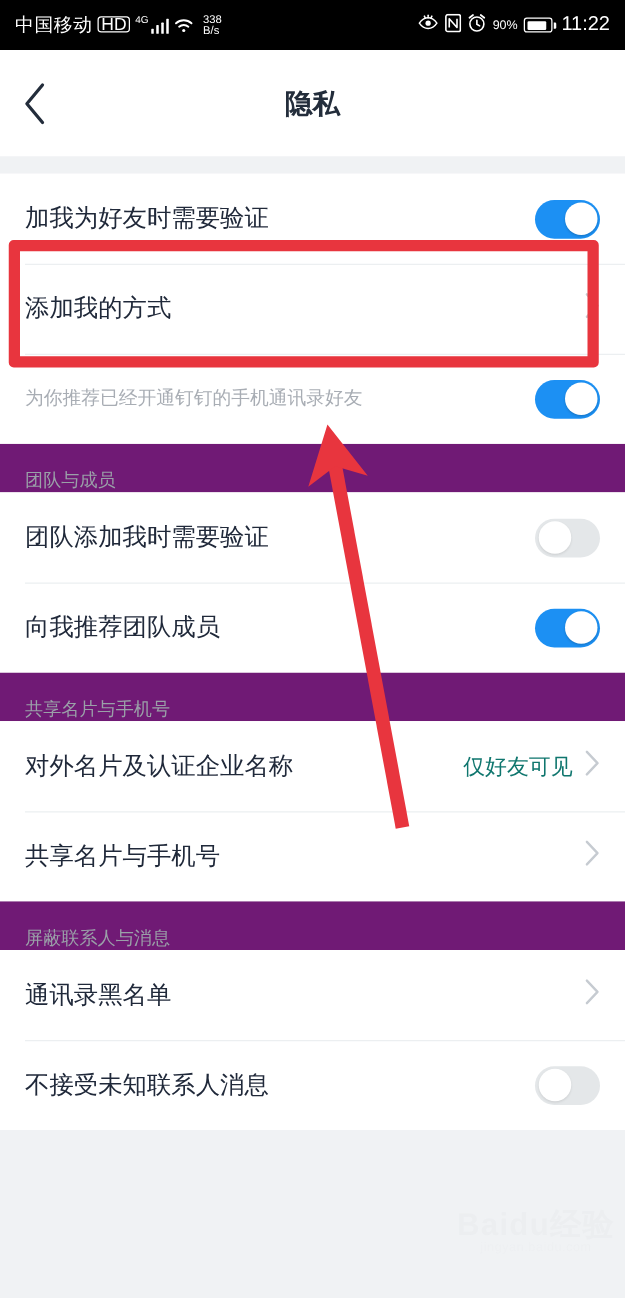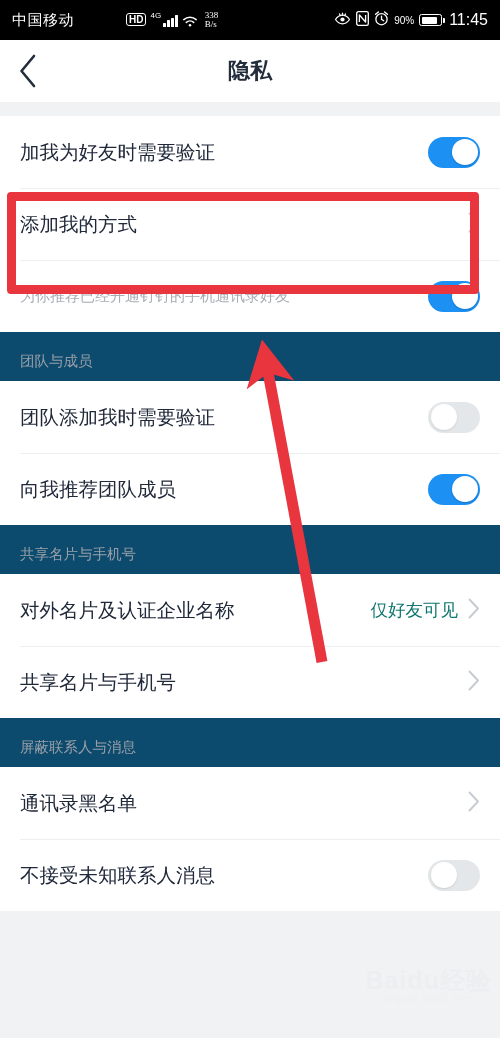--- a/index.html
+++ b/index.html
@@ -17,64 +17,64 @@
     background:#000; color:#fff;
     display:flex; align-items:center;
     padding:17px 12px;
     font-size:15px;
   }
   .sb-left{display:flex;align-items:center;gap:4px;flex:0 0 auto;}
   .sb-right{display:flex;align-items:center;gap:5px;margin-left:auto;}
   .carrier{font-size:15px;letter-spacing:0.5px;}
   .hd-badge{
     display:inline-block;border:1.5px solid #fff;border-radius:3px;
-    font-size:10px;line-height:9px;padding:1px 2px;font-weight:bold;
-    position:relative;top:-1px;margin-left:48px;
+    font-size:14px;line-height:9px;padding:1px 2px;font-weight:normal;
+    position:relative;top:-1px;
   }
   .net4g{font-size:8px;position:relative;top:-5px;margin-right:-2px;}
   .bars{display:inline-flex;align-items:flex-end;gap:1.5px;height:13px;}
   .bars i{display:block;width:2.5px;background:#fff;border-radius:0.5px;}
   .bars i:nth-child(1){height:4px}
   .bars i:nth-child(2){height:6.5px}
   .bars i:nth-child(3){height:9px}
   .bars i:nth-child(4){height:12px}
   .wifi{position:relative;width:16px;height:13px;}
   .speed{display:flex;flex-direction:column;line-height:9px;font-size:9px;margin-left:3px;}
-  .speed span{display:block;font-family:Liberation Serif, serif;}
+  .speed span{display:block;}
   .batt{
     width:23px;height:12px;border:1.5px solid #fff;border-radius:2.5px;
     position:relative;display:flex;align-items:center;padding:1.5px;
   }
   .batt::after{content:"";position:absolute;right:-4px;top:3px;width:2px;height:5px;background:#fff;border-radius:0 1px 1px 0;}
   .batt i{display:block;height:100%;width:88%;background:#fff;border-radius:1px;}
   .pct{font-size:10px;}
   .clock{font-size:16px;margin-left:2px;}
 
   
   .navbar{
-    height:62px;background:#fff;
+    height:85px;background:#fff;
     display:flex;align-items:center;
     position:relative;
   }
   .back{
     width:56px;height:68px;display:flex;align-items:center;justify-content:center;
     cursor:pointer;
   }
   .back svg{display:block;}
   .nav-title{
     position:absolute;left:0;right:0;text-align:center;
     font-size:22px;font-weight:bold;color:#232d3b;
     pointer-events:none;
   }
 
   
   .gap{height:14px;background:#f0f2f4;}
   .section-head{
-    background:#0c4a6e;
-    padding:20px 20px 10px 20px;
+    background:#701a75;
+    padding:20px 20px 0 20px;
     font-size:14.5px;color:#9aa0a8;
   }
   .group{background:#fff;}
   .row{
     background:#fff;
     min-height:72px;
     display:flex;align-items:center;
     padding:0 20px;
     position:relative;
     cursor:pointer;
@@ -175,21 +175,21 @@
         <circle cx="7.5" cy="8.2" r="5.6" stroke="#fff" stroke-width="1.3" fill="none"></circle>
         <path d="M7.5 5.2v3.2l2.2 1.3" stroke="#fff" stroke-width="1.3" fill="none" stroke-linecap="round"></path>
         <path d="M1.6 3.2L4.4 1" stroke="#fff" stroke-width="1.4" stroke-linecap="round"></path>
         <path d="M13.4 3.2L10.6 1" stroke="#fff" stroke-width="1.4" stroke-linecap="round"></path>
       </svg>
     </span>
     <span class="pct">90%</span>
     <span class="batt">
         <i></i>
       </span>
-    <span class="clock">11:45</span>
+    <span class="clock">11:22</span>
   </div>
 </div>
 
 <div class="navbar">
   <div class="back">
     <span>
       <svg width="20" height="34" viewBox="0 0 20 34">
         <path d="M16 2L3.5 17 16 32" stroke="#232d3b" stroke-width="2.6" fill="none" stroke-linecap="round" stroke-linejoin="round"></path>
       </svg>
     </span>

